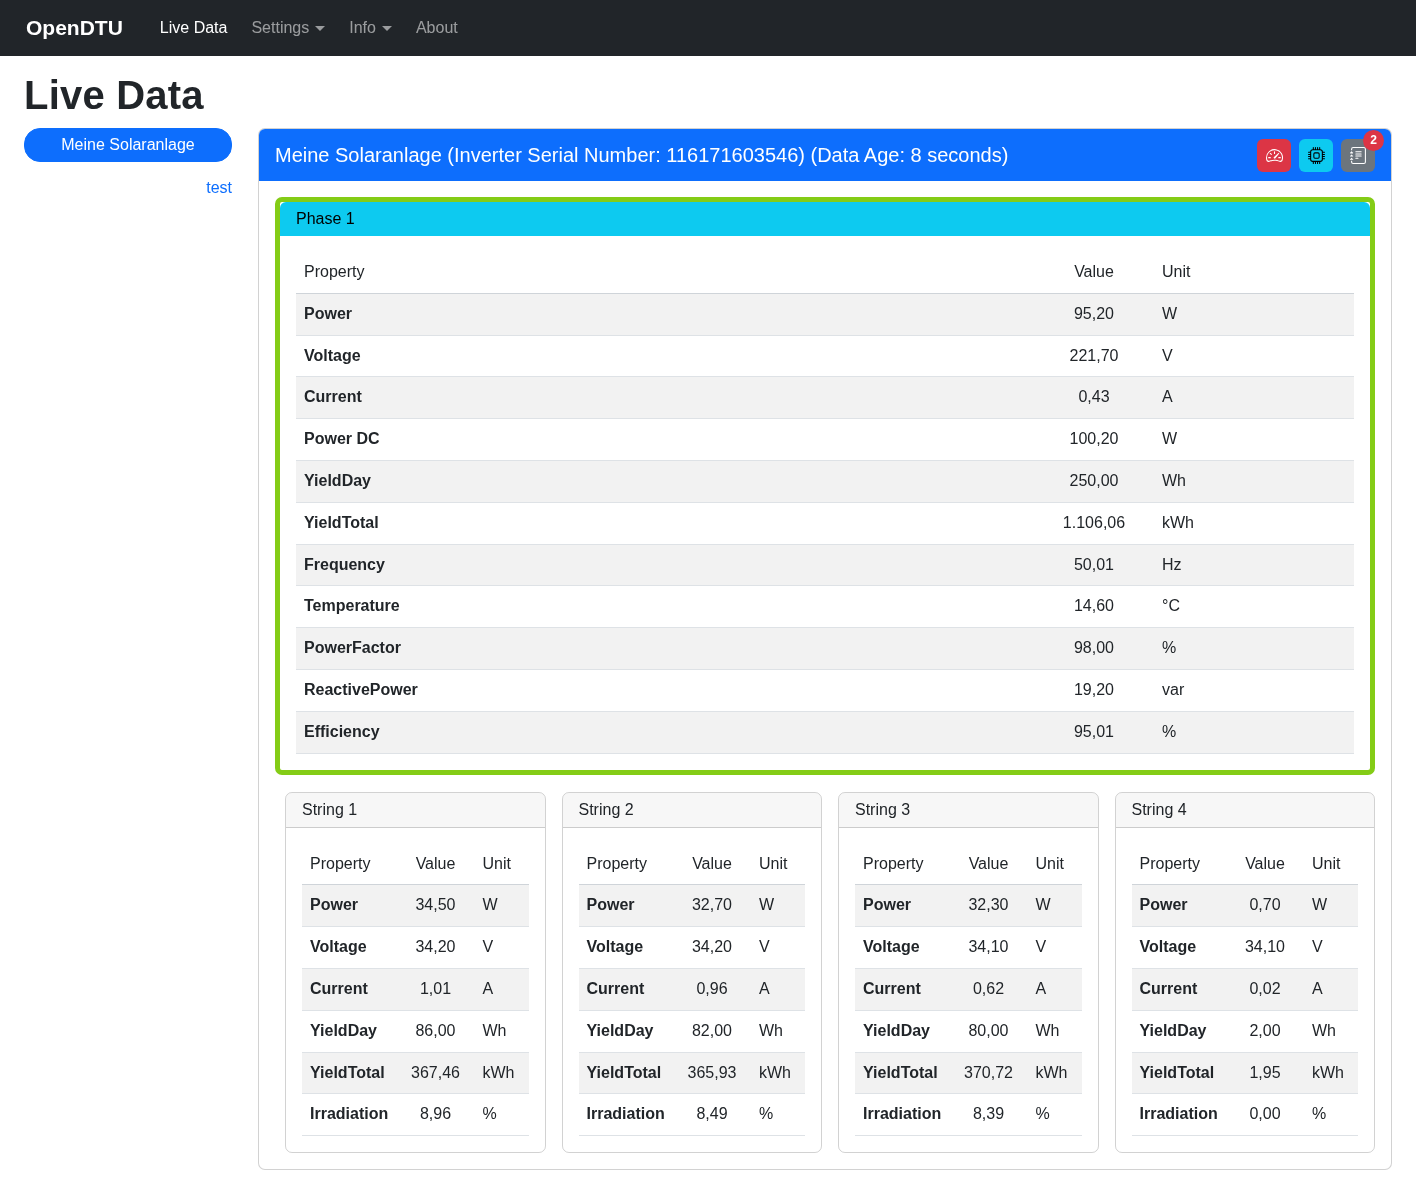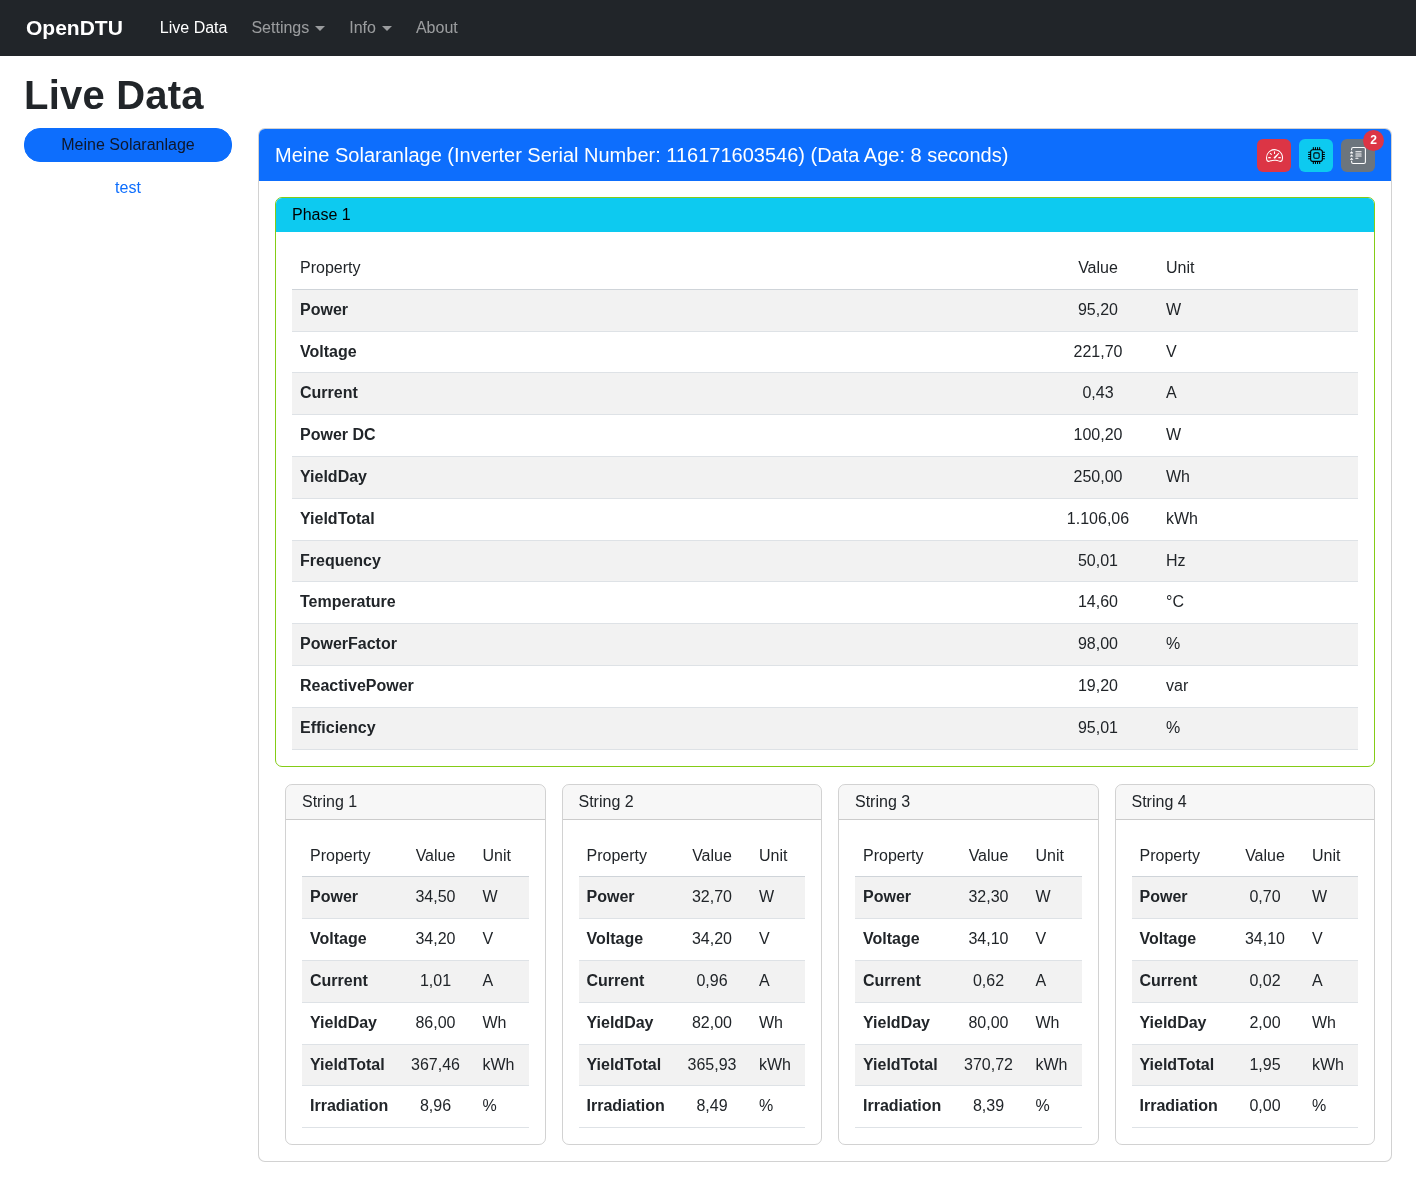--- a/index.html
+++ b/index.html
@@ -58,30 +58,30 @@
   }
   .layout-row { display: flex; align-items: flex-start; }
   .sidebar { width: 208px; flex: 0 0 208px; margin-right: 26px; }
   .content { flex: 1 1 auto; min-width: 0; }
 
   .inverter-select-btn {
     display: block;
     width: 100%;
     background: #0d6efd;
     border: 1px solid #0d6efd;
-    color: #0f172a;
+    color: #ffffff;
     font-family: inherit;
     font-size: 16px;
     padding: 7px 12px;
     border-radius: 16px;
     cursor: pointer;
   }
   .test-link {
     display: block;
-    text-align: center;
+    text-align: right;
     color: #0d6efd;
     text-decoration: none;
     margin-top: 17px;
     cursor: pointer;
   }
 
   
   .card {
     background: #fff;
     border: 1px solid rgba(0,0,0,.175);
@@ -121,21 +121,21 @@
     color: #fff;
     border-radius: 50%;
     font-size: 12px;
     font-weight: 700;
     display: flex; align-items: center; justify-content: center;
     padding: 0 4px;
   }
   .main-card-body { padding: 16px; }
 
   
-  .phase-card { border: 1px solid #84cc16; border-radius: 7px; margin-bottom: 17px; }
+  .phase-card { border: 5px solid #84cc16; border-radius: 7px; margin-bottom: 17px; }
   .phase-card-header {
     background: #0dcaf0;
     color: #000;
     padding: 8px 16px;
     border-radius: 6px 6px 0 0;
     font-size: 16px;
   }
   .phase-card-body { padding: 16px 16px 16px 16px; }
 
   

